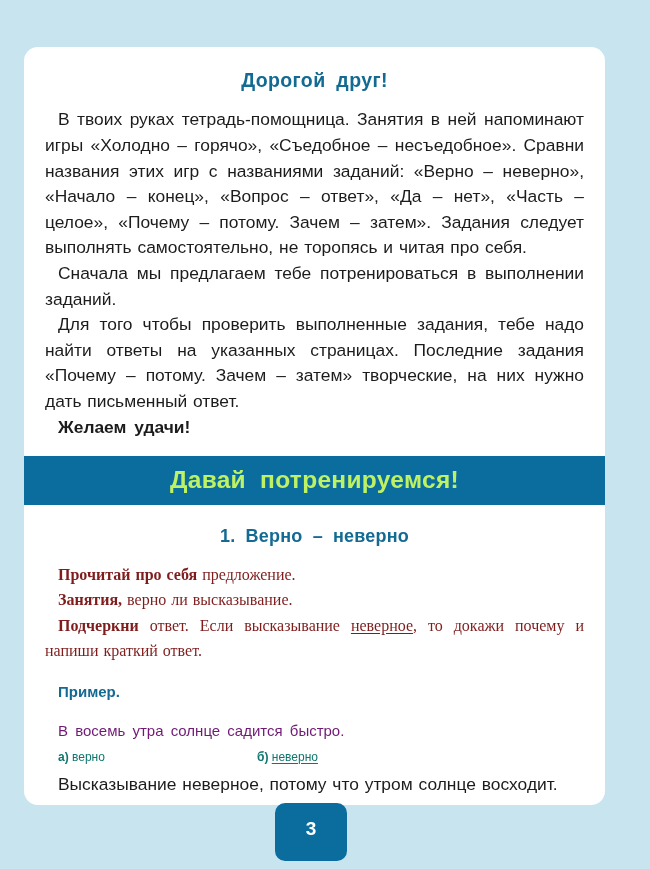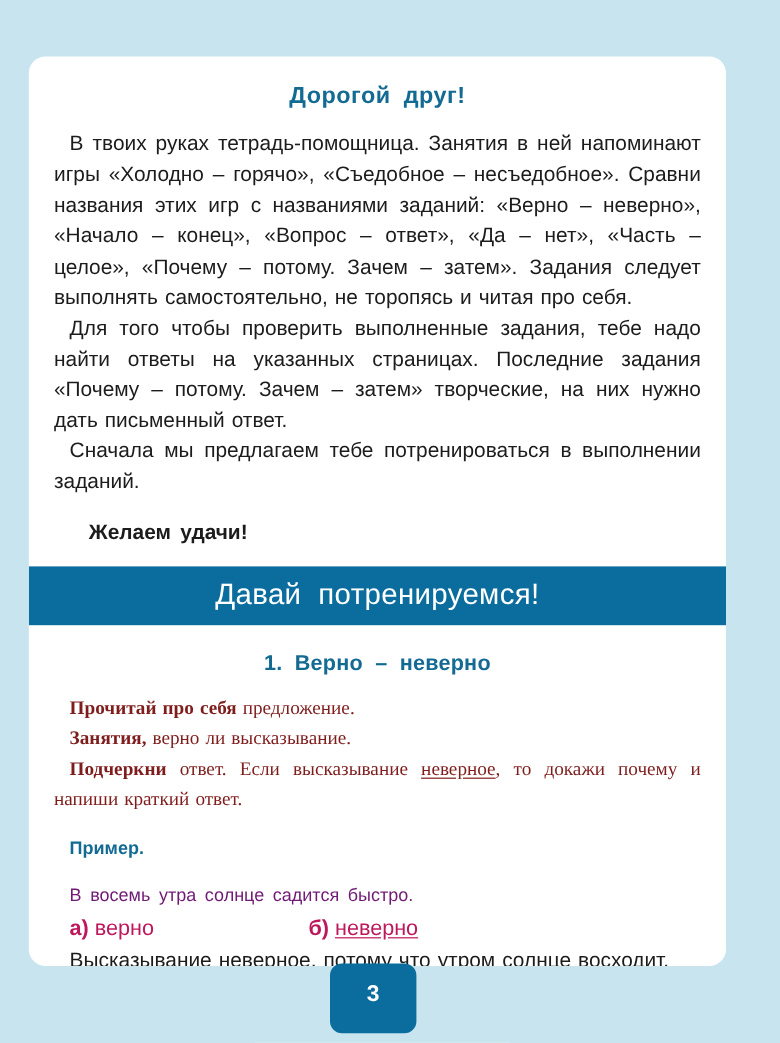--- a/index.html
+++ b/index.html
@@ -73,37 +73,37 @@
     text-indent: 13px;
   }
 
   .bold-line {
     color: #1c1c1c;
     font-size: 17.4px;
     line-height: 25.6px;
     font-weight: bold;
     text-indent: 13px;
     word-spacing: 3px;
-    margin: 16px;
+    margin: 0;
   }
 
   
   #banner {
     margin-top: 16px;
     width: 100%;
     height: 49px;
     background: #0a6d9e;
     display: flex;
     align-items: center;
     justify-content: center;
   }
   #banner .banner-text {
-    color: #ffffff;
+    color: #bef264;
     font-size: 24.5px;
-    font-weight: normal;
+    font-weight: bold;
     letter-spacing: 0.3px;
     word-spacing: 7px;
     line-height: 1;
   }
 
   
   .ex-title {
     color: #136a92;
     font-size: 18px;
     font-weight: bold;
@@ -146,22 +146,22 @@
   .sentence {
     color: #701a75;
     font-size: 15px;
     line-height: 25.6px;
     text-indent: 13px;
     word-spacing: 3px;
     margin: 17px 0 0 0;
   }
 
   .choices {
-    color: #be185d;
-    font-size: 18px;
+    color: #0f766e;
+    font-size: 12px;
     line-height: 25.6px;
     margin: 1px 0 0 0;
     text-indent: 13px;
     position: relative;
   }
   .choices .opt-a-letter,
   .choices .opt-b-letter {
     font-weight: bold;
   }
   .choices .opt-b {
@@ -213,23 +213,23 @@
 <div id="page">
 
   <div id="sheet">
 
     <div class="pad">
 
       <h1 class="doc-title">Дорогой  друг!</h1>
 
       <p class="para first indent">В твоих руках тетрадь-помощница. Занятия в ней напоминают игры «Холодно – горячо», «Съедобное – несъедобное». Сравни названия этих игр с названиями заданий: «Верно – неверно», «Начало – конец», «Вопрос – ответ», «Да – нет», «Часть – целое», «Почему – потому. Зачем – затем». Задания следует выполнять самостоятельно, не торопясь и читая про себя.</p>
 
+      <p class="para indent">Сначала мы предлагаем тебе потренироваться в выполнении заданий.</p>
+
       <p class="para indent">Для того чтобы проверить выполненные задания, тебе надо найти ответы на указанных страницах. Последние задания «Почему – потому. Зачем – затем» творческие, на них нужно дать письменный ответ.</p>
-
-      <p class="para indent">Сначала мы предлагаем тебе потренироваться в выполнении заданий.</p>
 
       <p class="bold-line">Желаем  удачи!</p>
     </div>
 
     <div id="banner">
       <span class="banner-text">Давай  потренируемся!</span>
     </div>
 
     <div class="pad">
 

